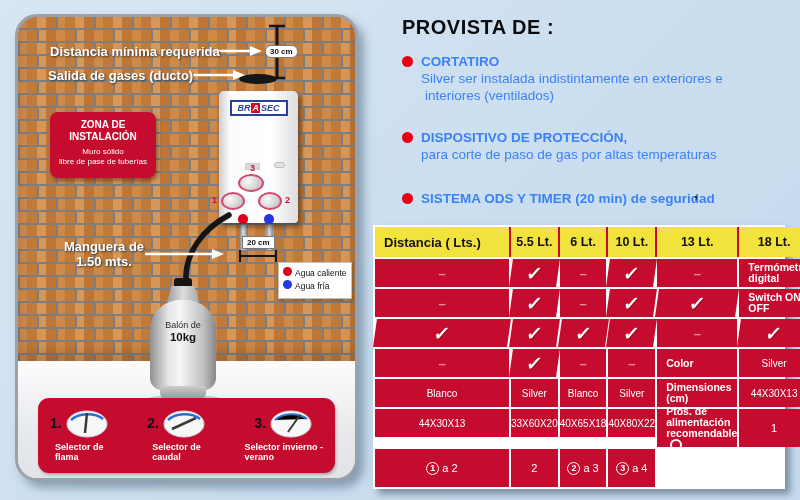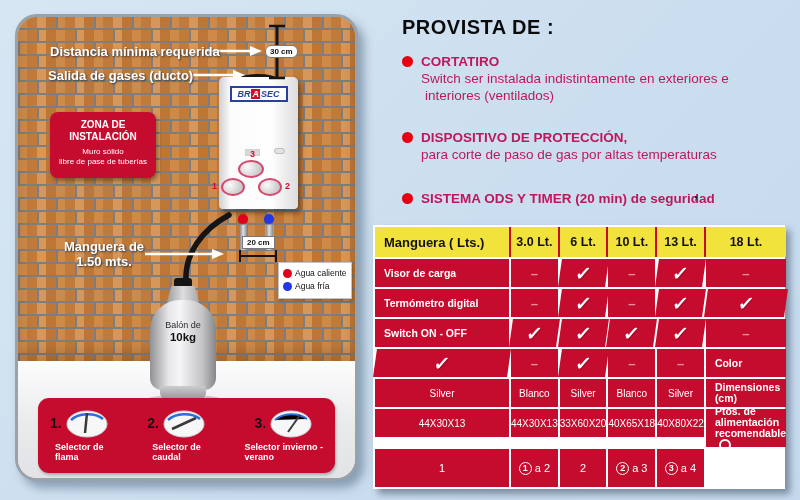--- a/index.html
+++ b/index.html
@@ -46,21 +46,21 @@
     position:absolute; left:32px; top:95px; width:106px; height:66px; z-index:7;
     background:#c60c2e; border-radius:8px; color:#fff; text-align:center;
     padding-top:7px; box-shadow:2px 3px 4px rgba(0,0,0,.35);
   }
   .zona .t { font-size:10px; font-weight:bold; line-height:12px; }
   .zona .s { font-size:8px; line-height:10px; margin-top:4px; }
   .zona .s2 { font-size:8px; line-height:10px; }
 
   .duct { position:absolute; left:221px; top:57px; width:38px; height:10px; background:#161616; border-radius:50%; z-index:5; }
   .heater {
-    position:absolute; left:201px; top:60px; width:79px; height:132px; z-index:5;
+    position:absolute; left:201px; top:74px; width:79px; height:132px; z-index:5;
     background:linear-gradient(90deg,#cfcfd2,#fbfbfc 14%,#ffffff 65%,#dddddf);
     border-radius:5px 5px 4px 4px; box-shadow:3px 4px 5px rgba(0,0,0,.4);
   }
   .logo { width:58px; height:16px; margin:9px auto 0; background:#fff; border:2px solid #2b3f9e;
     display:flex; align-items:center; justify-content:center; font-size:9px; font-weight:bold; font-style:italic; }
   .logo .b { color:#2b3f9e; letter-spacing:0; }
   .logo .a { color:#fff; background:#d01022; padding:0 1px; margin:0 1px; }
   .heater-display { position:absolute; left:26px; top:72px; width:15px; height:7px; background:#d8d8da; border-radius:1px; box-shadow:inset 0 0 1px #999; }
   .heater-btn { position:absolute; left:55px; top:71px; width:11px; height:6px; background:#e3e3e5; border:1px solid #bbb; border-radius:3px; }
   .hknob { position:absolute; border:2px solid #d6486e; border-radius:50%;
@@ -69,21 +69,21 @@
   .hk1 { left:2px;  top:101px; width:24px; height:18px; }
   .hk2 { left:39px; top:101px; width:24px; height:18px; }
   .hknum { position:absolute; color:#cc1133; font-size:9px; font-weight:bold; }
   .n3 { left:31px; top:72px; } .n1 { left:-7px; top:104px; } .n2 { left:66px; top:104px; }
 
   .dot { position:absolute; width:10px; height:10px; border-radius:50%; z-index:7; box-shadow:0 1px 1px rgba(0,0,0,.4); }
   .pipe { position:absolute; width:7px; height:28px; z-index:4;
     background:linear-gradient(90deg,#8a8a8c,#e0e0e2 45%,#8a8a8c); }
   .legend { position:absolute; left:260px; top:245px; width:74px; z-index:8; background:#fff;
     border:1px solid #c3c3c5; box-shadow:1px 2px 3px rgba(0,0,0,.25); padding:4px 4px 5px 4px; }
-  .legend .row { display:flex; align-items:center; gap:3px; font-size:8.5px; color:#111; line-height:13px; }
+  .legend .row { display:flex; gap:3px; font-size:8.5px; color:#111; line-height:13px; }
   .legend .ldot { width:9px; height:9px; border-radius:50%; flex:0 0 auto; }
 
   .cylinder { position:absolute; left:132px; top:251px; width:66px; height:134px; z-index:5; }
   .cyl-valve { position:absolute; left:24px; top:10px; width:18px; height:10px; background:#161616; border-radius:3px; }
   .cyl-collar { position:absolute; left:17px; top:18px; width:32px; height:16px;
     background:linear-gradient(90deg,#9d9d9f,#dedee0 50%,#a8a8aa);
     clip-path:polygon(14% 0, 86% 0, 100% 100%, 0 100%); }
   .cyl-body { position:absolute; left:0; top:32px; width:66px; height:90px;
     background:linear-gradient(90deg,#919193,#e6e6e8 28%,#f6f6f8 45%,#c2c2c4 80%,#87878a);
     border-radius:30px 30px 12px 12px; }
@@ -101,21 +101,21 @@
   .sel-top { display:flex; align-items:center; gap:3px; }
   .sel-num { color:#141414; font-size:14px; font-weight:bold; }
   .sel-label { color:#fff; font-size:9px; font-weight:bold; text-align:left; line-height:10px; margin-top:3px; }
 
   
   .features { position:absolute; left:402px; top:16px; width:392px; }
   .features h1 { font-size:20px; font-weight:bold; color:#0b0b0b; letter-spacing:.5px; }
   .feat { display:flex; gap:8px; margin-top:14px; }
   .feat.m2 { margin-top:25px; } .feat.m3 { margin-top:27px; }
   .fdot { width:11px; height:11px; border-radius:50%; background:#e60012; flex:0 0 auto; margin-top:3px; }
-  .ftext { font-size:13.5px; color:#be185d; line-height:17px; }
+  .ftext { font-size:13.5px; color:#3b82f6; line-height:17px; }
   .ftitle { font-weight:bold; }
   .fb { font-weight:normal; }
   .stray { position:absolute; left:694px; top:193px; font-size:14px; color:#222; font-weight:bold; }
 
   
   .spec-table { position:absolute; left:373px; top:225px; width:412px; z-index:3;
     background:#fff; padding:2px; display:grid;
     grid-template-columns:134px repeat(5, 1fr); gap:2px;
     box-shadow:5px 5px 7px rgba(60,75,95,.55);
   }
@@ -267,21 +267,21 @@
   </div>
 </div>
 
 <div class="features">
   <h1>PROVISTA DE :</h1>
 
   <div class="feat">
     <div class="fdot"></div>
     <div class="ftext">
       <div class="ftitle">CORTATIRO</div>
-      <div><span>Switch ser instalada indistintamente </span><span class="fb">en exteriores e</span></div>
+      <div><span>Silver ser instalada indistintamente </span><span class="fb">en exteriores e</span></div>
       <div style="padding-left:4px;"><span class="fb">interiores (ventilados)</span></div>
     </div>
   </div>
 
   <div class="feat m2">
     <div class="fdot"></div>
     <div class="ftext">
       <div class="ftitle">DISPOSITIVO DE PROTECCIÓN,</div>
       <div><span>para corte de paso de gas </span><span class="fb">por altas temperaturas</span></div>
     </div>
@@ -292,28 +292,27 @@
     <div class="ftext">
       <div class="ftitle">SISTEMA ODS Y TIMER (20 min) de seguridad</div>
     </div>
   </div>
 </div>
 
 <div class="stray">’</div>
 
 <div class="spec-table">
 
-  <div class="th first">Manguera ( Lts.)</div>
-  <div class="th sep">3.0 Lt.</div>
+  <div class="th first">Distancia ( Lts.)</div>
+  <div class="th sep">5.5 Lt.</div>
   <div class="th sep">6 Lt.</div>
   <div class="th sep">10 Lt.</div>
   <div class="th sep">13 Lt.</div>
   <div class="th sep">18 Lt.</div>
 
-  <div class="td label">Visor de carga</div>
   <div class="td dash">–</div>
   <div class="td check">✓</div>
   <div class="td dash">–</div>
   <div class="td check">✓</div>
   <div class="td dash">–</div>
 
   <div class="td label">Termómetro digital</div>
   <div class="td dash">–</div>
   <div class="td check">✓</div>
   <div class="td dash">–</div>

